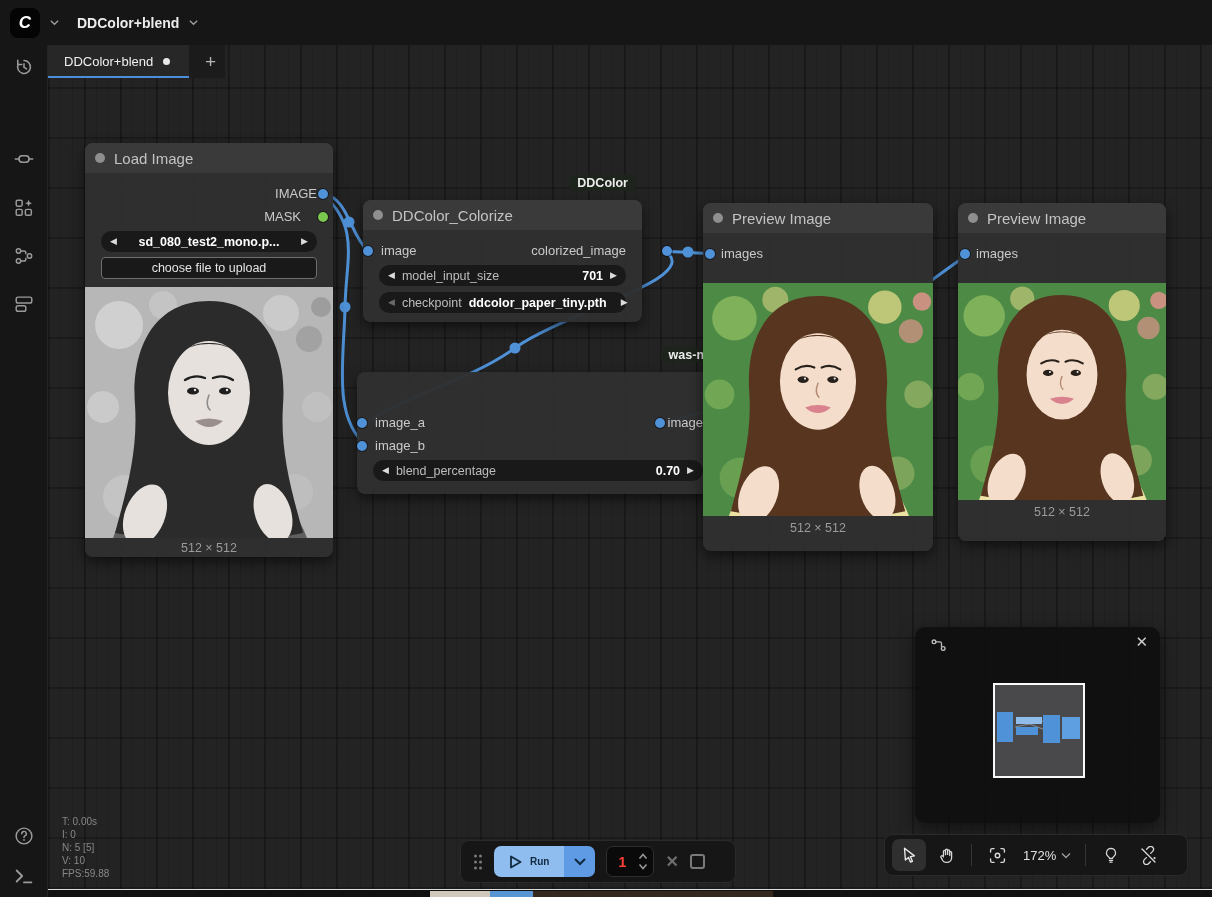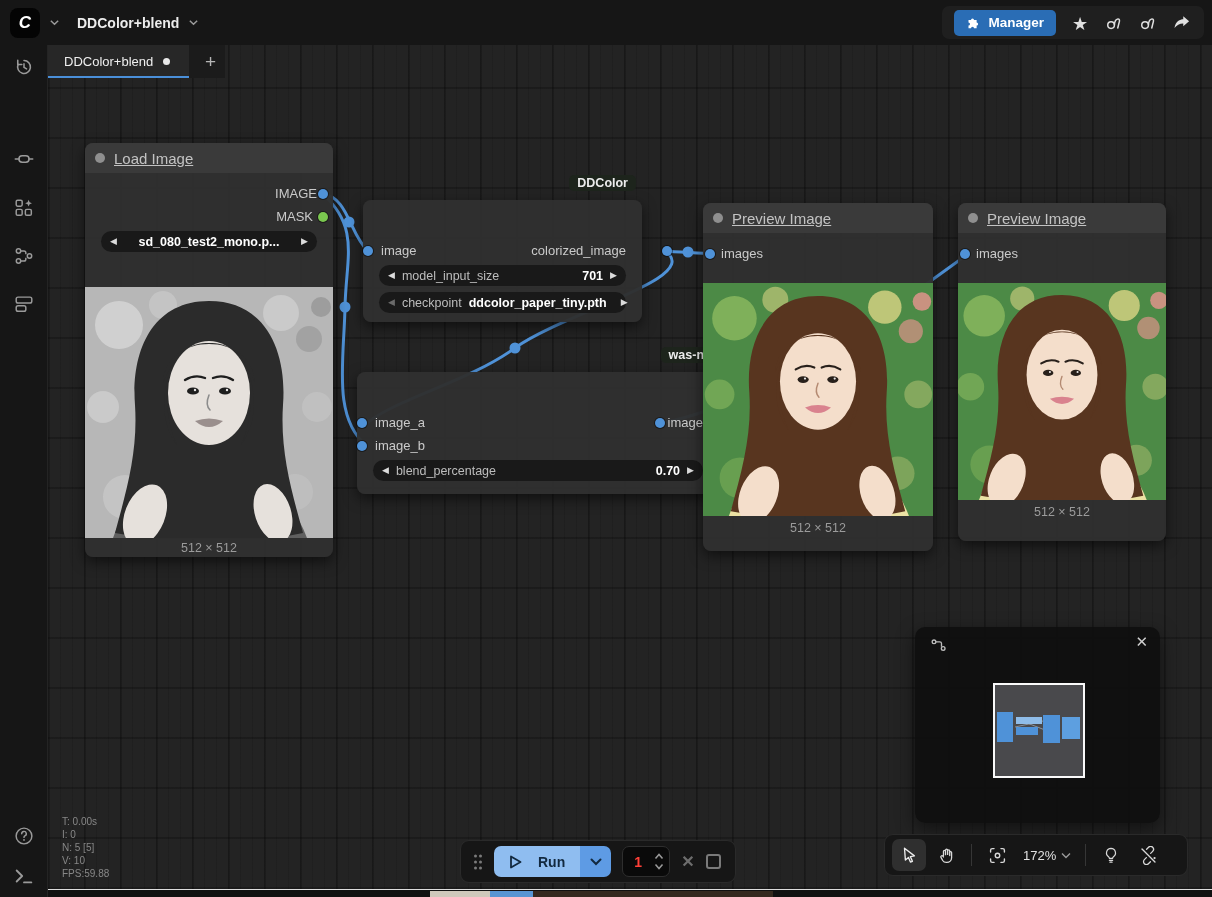--- a/index.html
+++ b/index.html
@@ -48,21 +48,21 @@
   #sidebar { left:0; top:45px; width:48px; height:852px; background:#161616; z-index:6;
     border-right:1px solid #242424; }
   .sb-ic { position:absolute; left:13px; width:22px; height:22px; color:#9a9a9a; }
 
   
   .node { position:absolute; background:rgba(47,47,47,.97); border-radius:8px; z-index:2;
     box-shadow:0 5px 14px rgba(0,0,0,.55); color:#c6c6c6; font-size:13px; }
   .node-header { height:30px; background:#3a3a3a; border-radius:8px 8px 0 0; display:flex;
     align-items:center; gap:9px; padding:0 10px; }
   .cdot { width:10px; height:10px; border-radius:50%; background:#8f8f8f; flex:none; }
-  .ntitle { font-size:15px; color:#c3c3c3; white-space:nowrap;text-decoration:underline; }
+  .ntitle { font-size:15px; color:#c3c3c3; white-space:nowrap; }
   .slot { position:absolute; font-size:13px; color:#cacaca; line-height:14px; white-space:nowrap; }
   .slot.out { text-align:right; }
   .widget { position:absolute; left:16px; right:16px; height:21px; background:#191919;
     border-radius:11px; display:flex; align-items:center; gap:7px; padding:0 9px;
     font-size:12.5px; color:#bdbdbd; }
   .widget .val { color:#fff; font-weight:700; }
   .widget .sp { flex:1; }
   .warr { font-size:9px; color:#dcdcdc; line-height:1; }
   .warr.dim { color:#6a6a6a; }
   .btn-upload { position:absolute; left:16px; right:16px; height:22px; background:#191919;
@@ -85,22 +85,22 @@
   .port.green { background:#7ac74f; }
 
   
   #stats { left:62px; top:815px; z-index:2; color:#878787; font-size:10px; line-height:13px; }
 
   
   #runbar { left:460px; top:840px; width:276px; height:43px; background:#161616;
     border:1px solid #2a2a2a; border-radius:9px; z-index:5; display:flex; align-items:center;
     gap:11px; padding:0 12px; }
   #run-group { display:flex; height:31px; border-radius:7px; overflow:hidden; }
-  #run-main { background:#8fbdf0; display:flex; align-items:center; gap:16px; padding:0 15px;
-    color:#12293f; font-size:14px; font-weight:600; }
+  #run-main { background:#8fbdf0; display:flex; align-items:center; gap:8px; padding:0 15px;
+    color:#12293f; font-size:10px; font-weight:600; }
   #run-caret { background:#5e9be4; width:31px; display:grid; place-items:center; }
   #count-box { width:48px; height:31px; background:#0a0a0a; border:1px solid #2e2e2e;
     border-radius:7px; position:relative; display:flex; align-items:center; padding-left:11px;
     color:#ff4038; font-weight:700; font-size:14px; }
   .stepper { position:absolute; right:5px; width:10px; height:7px; color:#9a9a9a; }
   #clear-x { color:#6d6d6d; font-size:16px; font-weight:700; }
   #stop-box { width:15px; height:15px; border:2px solid #7a7a7a; border-radius:3px; }
 
   
   #vtoolbar { left:884px; top:834px; width:304px; height:42px; background:#161616;
@@ -179,36 +179,41 @@
     <circle cx="515" cy="348" r="5.5"></circle>
   </g>
 </svg>
 
 <div class="node" style="left:85px;top:143px;width:248px;height:414px">
   <div class="node-header">
     <span class="cdot"></span>
     <span class="ntitle">Load Image</span>
   </div>
   <div class="slot out" style="top:44px;right:16px">IMAGE</div>
-  <div class="slot out" style="top:67px;right:20px">MASK</div>
+  <div class="slot out" style="top:67px;right:32px">MASK</div>
   <div class="widget" style="top:88px">
     <span class="warr">◀</span>
     <span class="val sp" style="text-align:center">sd_080_test2_mono.p...</span>
     <span class="warr">▶</span>
   </div>
+  <div class="btn-upload" style="top:114px">choose file to upload</div>
   <div class="pimg" style="top:144px;height:251px">
     <svg class="portrait mono" viewBox="0 0 248 251" preserveAspectRatio="xMidYMid slice">
         <use href="#portrait-shape"></use>
       </svg>
   </div>
   <div class="caption" style="top:398px">512 × 512</div>
 </div>
 
 <div class="node" style="left:363px;top:200px;width:279px;height:122px">
   <div class="badge" style="right:6px">DDColor</div>
+  <div class="node-header">
+    <span class="cdot"></span>
+    <span class="ntitle">DDColor_Colorize</span>
+  </div>
   <div class="slot" style="top:44px;left:18px">image</div>
   <div class="slot out" style="top:44px;right:16px">colorized_image</div>
   <div class="widget" style="top:65px">
     <span class="warr">◀</span>
     <span>model_input_size</span>
     <span class="sp"></span>
     <span class="val">701</span>
     <span class="warr">▶</span>
   </div>
   <div class="widget" style="top:92px">
@@ -277,40 +282,20 @@
     <div id="logo">C</div>
     <svg class="chev" viewBox="0 0 12 12">
         <path d="M2 4 l4 4 4-4" stroke="#9a9a9a" stroke-width="1.6" fill="none"></path>
       </svg>
     <span id="wf-title">DDColor+blend</span>
     <svg class="chev" viewBox="0 0 12 12">
         <path d="M2 4 l4 4 4-4" stroke="#9a9a9a" stroke-width="1.6" fill="none"></path>
       </svg>
   </div>
   <div id="topbar-right">
-    <div class="tb-box">
-      <div id="manager-btn">
-        <svg class="tb-ic" viewBox="0 0 24 24" style="width:15px;height:15px">
-            <path d="M4 8 h4 a2.4 2.4 0 1 1 4.8 0 H17 v4 a2.4 2.4 0 1 1 0 4.8 V21 h-4.2 a2.4 2.4 0 1 0 -4.8 0 H4 v-4.2 a2.4 2.4 0 1 0 0-4.8 Z" fill="#fff"></path>
-          </svg>
-        <span>Manager</span>
-      </div>
-      <div class="tb-ic" style="color:#e0e0e0;font-size:18px">★</div>
-      <svg class="tb-ic" viewBox="0 0 24 24">
-          <circle cx="8.5" cy="14.5" r="4" stroke="#e0e0e0" stroke-width="1.8" fill="none"></circle>
-          <path d="M12.5 14 C13 6 19.5 5.5 18.5 10 L16.5 18" stroke="#e0e0e0" stroke-width="1.8" fill="none" stroke-linecap="round"></path>
-        </svg>
-      <svg class="tb-ic" viewBox="0 0 24 24">
-          <circle cx="8.5" cy="14.5" r="4" stroke="#e0e0e0" stroke-width="1.8" fill="none"></circle>
-          <path d="M12.5 14 C13 6 19.5 5.5 18.5 10 L16.5 18" stroke="#e0e0e0" stroke-width="1.8" fill="none" stroke-linecap="round"></path>
-        </svg>
-      <svg class="tb-ic" viewBox="0 0 24 24">
-          <path d="M3 18 C4 10 10 7.5 13.5 7.5 L13.5 4 L20.5 10 L13.5 16 L13.5 12.5 C9 12.5 5.5 14.5 3 18 Z" fill="#e0e0e0"></path>
-        </svg>
-    </div>
   </div>
 </div>
 
 <div class="abs" id="tabstrip">
   <div class="tab" id="tab-active">
     <span>DDColor+blend</span>
     <span class="unsaved-dot"></span>
     <span class="underline"></span>
   </div>
   <div class="tab" id="tab-add">+</div>

